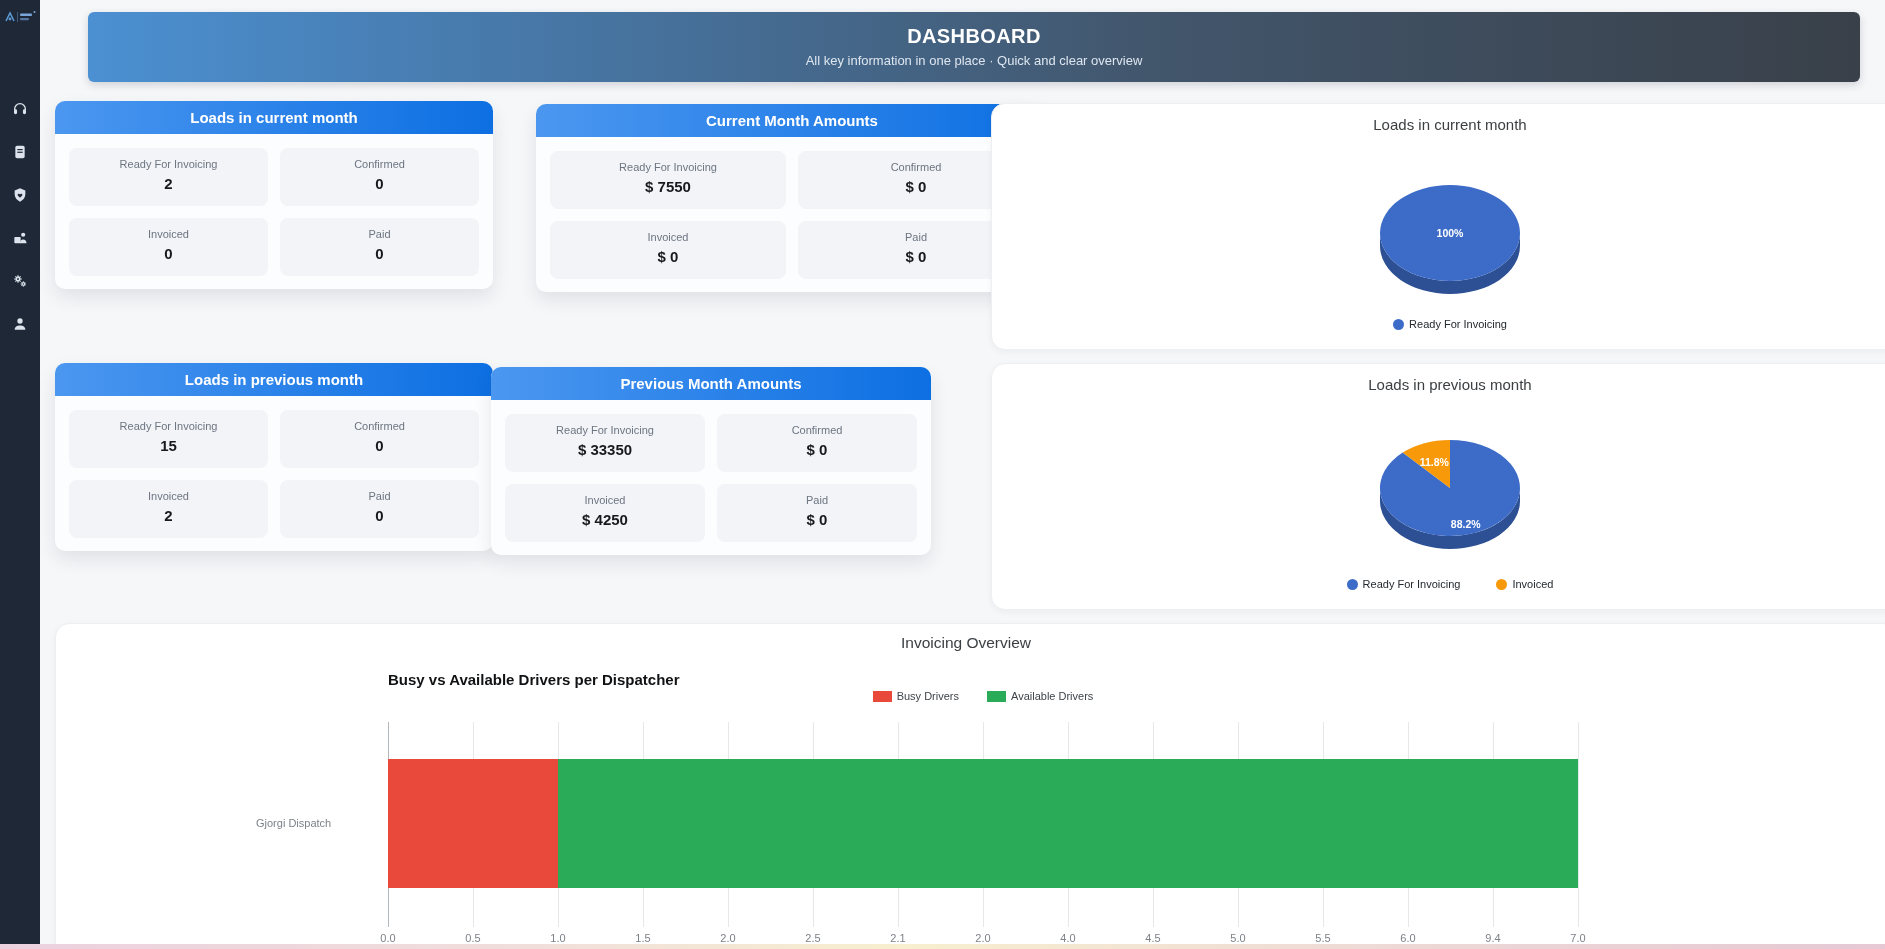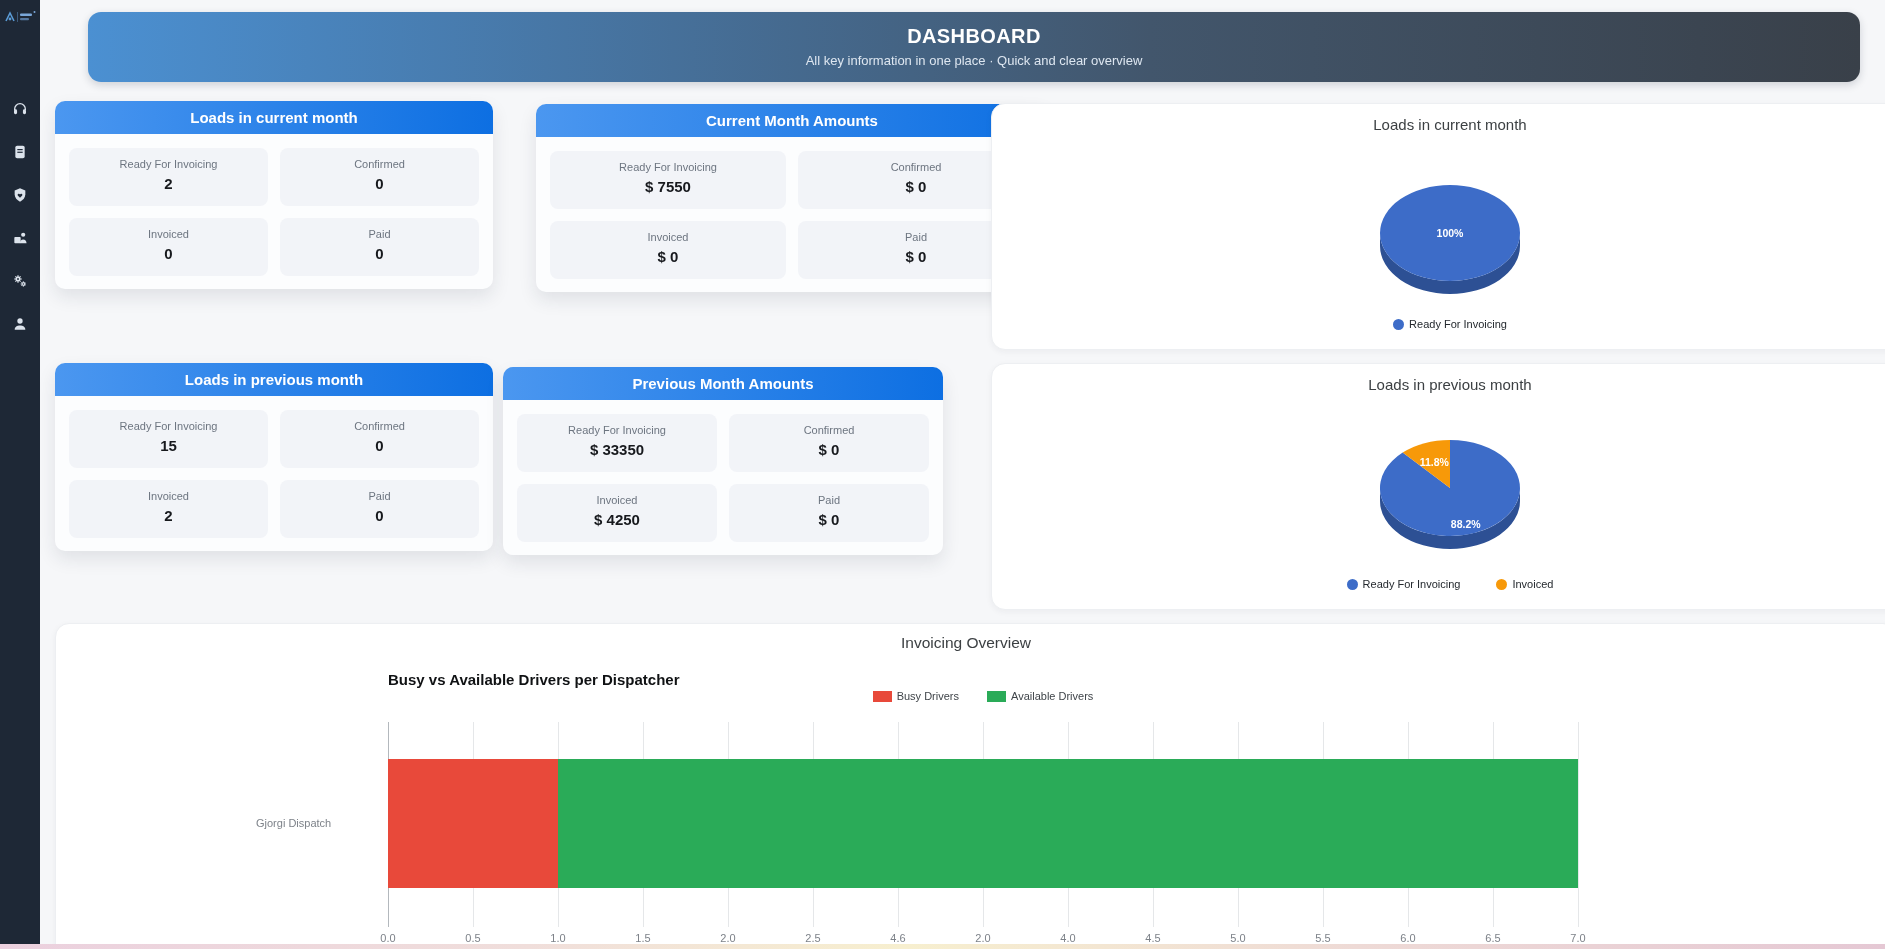--- a/index.html
+++ b/index.html
@@ -7,39 +7,39 @@
        font-family:"Liberation Sans",sans-serif;}
 
   
   .sidebar{position:absolute;left:0;top:0;width:40px;height:944px;background:#1e2836;z-index:5;}
   .logo{position:absolute;left:3px;top:9px;width:34px;height:18px;cursor:pointer;}
   .nav{position:absolute;left:0;top:97px;width:40px;display:flex;flex-direction:column;gap:19px;align-items:center;}
   .nav-btn{width:24px;height:24px;border:none;background:transparent;padding:0;display:flex;align-items:center;justify-content:center;cursor:pointer;}
   .nav-btn svg{width:16px;height:16px;}
 
   
-  .banner{position:absolute;left:88px;top:12px;width:1772px;height:70px;border-radius:13px;
+  .banner{position:absolute;left:88px;top:12px;width:1772px;height:70px;border-radius:6px;
           background:linear-gradient(90deg,#4b90d2 0%,#42566c 60%,#394049 100%);
           box-shadow:0 3px 8px rgba(30,40,60,.18);}
   .banner-title{margin-top:13px;text-align:center;color:#fff;font-size:20px;font-weight:700;letter-spacing:.4px;}
   .banner-sub{margin-top:5px;text-align:center;color:#dde6f0;font-size:13px;}
 
   
   .card{position:absolute;width:438px;height:188px;border-radius:10px;background:#fcfdfe;
         box-shadow:0 8px 18px rgba(30,40,60,.10);}
   .card-header{height:33px;border-radius:10px 10px 0 0;display:flex;align-items:center;justify-content:center;
         background:linear-gradient(90deg,#4b97f0,#0d6fe2);color:#fff;font-size:15px;font-weight:700;}
   .card-body{padding:14px;display:grid;grid-template-columns:1fr 1fr;gap:12px;}
   .tile{background:#f2f4f8;border-radius:8px;height:58px;box-sizing:border-box;text-align:center;padding-top:10px;}
   .tile-label{font-size:11px;color:#6d7580;}
   .tile-value{font-size:15px;font-weight:700;color:#17191d;margin-top:5px;}
   #card-a{left:55px;top:101px;}
   #card-b{left:536px;top:104px;width:512px;}
   #card-c{left:55px;top:363px;}
-  #card-d{left:503px;top:367px;width:440px;}
+  #card-d{left:491px;top:367px;width:440px;}
 
   
   .panel{position:absolute;background:#fff;border:1px solid #edeff2;border-radius:14px;
          box-shadow:0 2px 6px rgba(30,40,60,.05);}
   #pie-panel-1{left:991px;top:103px;width:916px;height:245px;}
   #pie-panel-2{left:991px;top:363px;width:916px;height:245px;}
   .panel-title{margin-top:12px;text-align:center;font-size:15px;color:#3c4043;}
   .pie-wrap{position:absolute;left:378px;width:160px;height:115px;}
   #pie-panel-1 .pie-wrap{top:79px;}
   #pie-panel-2 .pie-wrap{top:74px;}
@@ -295,35 +295,35 @@
         <div class="tick-label" style="left:85.0px">0.5</div>
         <div class="gridline" style="left:170.0px"></div>
         <div class="tick-label" style="left:170.0px">1.0</div>
         <div class="gridline" style="left:255.0px"></div>
         <div class="tick-label" style="left:255.0px">1.5</div>
         <div class="gridline" style="left:340.0px"></div>
         <div class="tick-label" style="left:340.0px">2.0</div>
         <div class="gridline" style="left:425.0px"></div>
         <div class="tick-label" style="left:425.0px">2.5</div>
         <div class="gridline" style="left:510.0px"></div>
-        <div class="tick-label" style="left:510.0px">4.6</div>
+        <div class="tick-label" style="left:510.0px">2.1</div>
         <div class="gridline" style="left:595.0px"></div>
         <div class="tick-label" style="left:595.0px">2.0</div>
         <div class="gridline" style="left:680.0px"></div>
         <div class="tick-label" style="left:680.0px">4.0</div>
         <div class="gridline" style="left:765.0px"></div>
         <div class="tick-label" style="left:765.0px">4.5</div>
         <div class="gridline" style="left:850.0px"></div>
         <div class="tick-label" style="left:850.0px">5.0</div>
         <div class="gridline" style="left:935.0px"></div>
         <div class="tick-label" style="left:935.0px">5.5</div>
         <div class="gridline" style="left:1020.0px"></div>
         <div class="tick-label" style="left:1020.0px">6.0</div>
         <div class="gridline" style="left:1105.0px"></div>
-        <div class="tick-label" style="left:1105.0px">6.5</div>
+        <div class="tick-label" style="left:1105.0px">9.4</div>
         <div class="gridline" style="left:1190.0px"></div>
         <div class="tick-label" style="left:1190.0px">7.0</div>
         <div class="bar-row" style="width:1190px">
           <div class="bar-seg" style="left:0.0px;width:170.0px;background:#e8493a"></div>
           <div class="bar-seg" style="left:170.0px;width:1020.0px;background:#2aab58"></div>
         </div>
       </div>
   </section>
 
   <div class="hscrollbar"></div>

